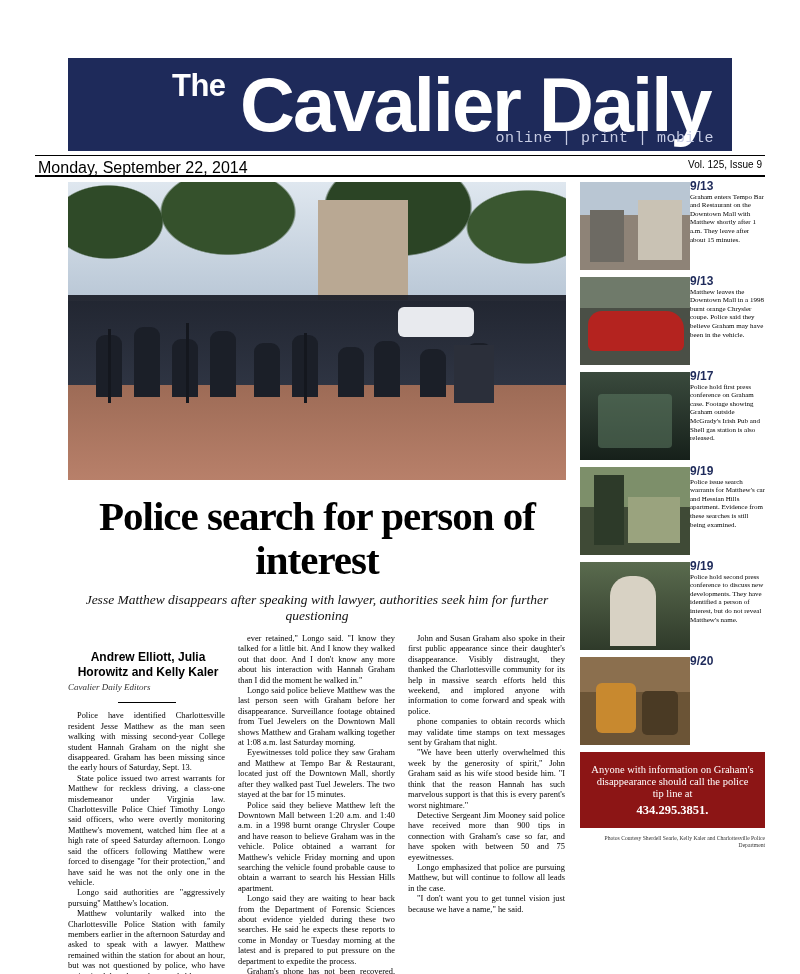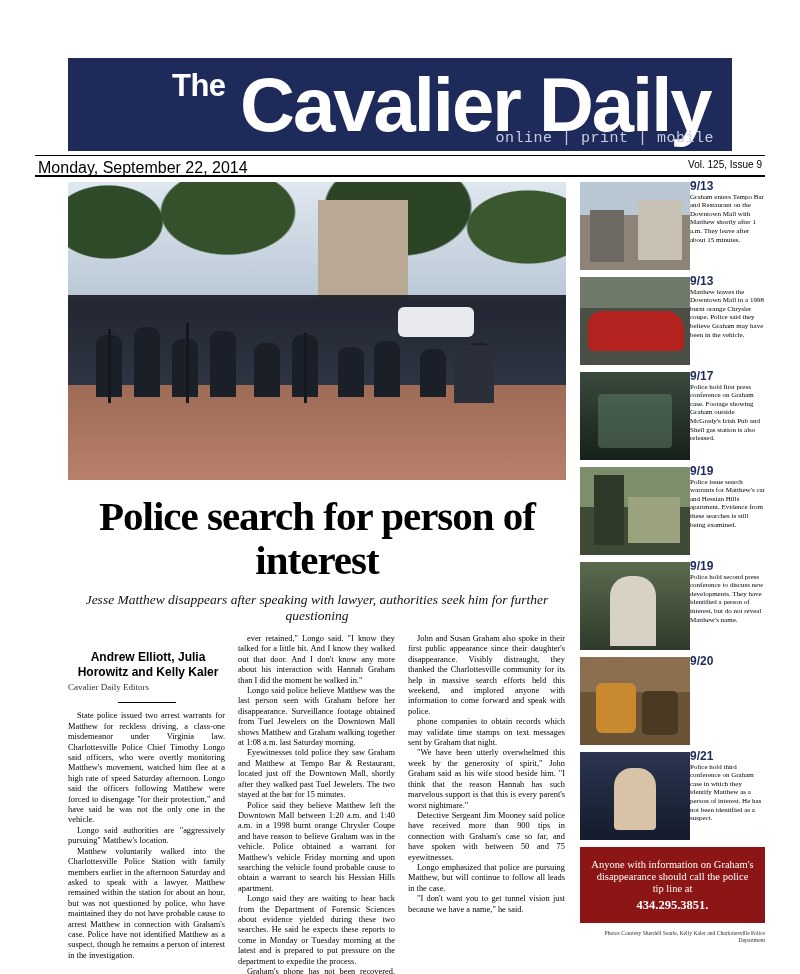--- a/index.html
+++ b/index.html
@@ -160,20 +160,21 @@
     font-size: 12px;
     font-weight: bold;
     line-height: 15px;
     color: #000;
     width: 160px;
     margin-left: 0;
   }
   .byline-role {
     font-weight: normal;
     font-size: 9px;
+    font-style: italic;
     color: #333;
     margin-top: 2px;
   }
 
   
   .body-cols {
     margin-top: 10px;
     display: flex;
     gap: 13px;
   }
@@ -325,20 +326,21 @@
     <div class="deck">Jesse Matthew disappears after speaking with lawyer, authorities seek him for further questioning</div>
 
     <div class="body-cols">
 
       <div class="bcol">
         <div class="byline-wrap">
           <div class="byline">Andrew Elliott, Julia Horowitz and Kelly Kaler</div>
           <div class="byline-role">Cavalier Daily Editors</div>
           <div class="byline-rule"></div>
         </div>
+        <p class="first">Police have identified Charlottesville resident Jesse Matthew as the man seen walking with missing second-year College student Hannah Graham on the night she disappeared. Graham has been missing since the early hours of Saturday, Sept. 13.</p>
         <p>State police issued two arrest warrants for Matthew for reckless driving, a class-one misdemeanor under Virginia law. Charlottesville Police Chief Timothy Longo said officers, who were overtly monitoring Matthew's movement, watched him flee at a high rate of speed Saturday afternoon. Longo said the officers following Matthew were forced to disengage "for their protection," and have said he was not the only one in the vehicle.</p>
         <p>Longo said authorities are "aggressively pursuing" Matthew's location.</p>
         <p>Matthew voluntarily walked into the Charlottesville Police Station with family members earlier in the afternoon Saturday and asked to speak with a lawyer. Matthew remained within the station for about an hour, but was not questioned by police, who have maintained they do not have probable cause to arrest Matthew in connection with Graham's case. Police have not identified Matthew as a suspect, though he remains a person of interest in the investigation.</p>
 
       </div>
 
       <div class="bcol">
         <p>ever retained," Longo said. "I know they talked for a little bit. And I know they walked out that door. And I don't know any more about his interaction with Hannah Graham than I did the moment he walked in."</p>
         <p>Longo said police believe Matthew was the last person seen with Graham before her disappearance. Surveillance footage obtained from Tuel Jewelers on the Downtown Mall shows Matthew and Graham walking together at 1:08 a.m. last Saturday morning.</p>
         <p>Eyewitnesses told police they saw Graham and Matthew at Tempo Bar &amp; Restaurant, located just off the Downtown Mall, shortly after they walked past Tuel Jewelers. The two stayed at the bar for 15 minutes.</p>
@@ -402,27 +404,20 @@
       </div>
     </div>
 
     <div class="rail-item">
       <div class="rail-thumb t6"></div>
       <div class="rail-text">
         <span class="rail-date">9/20</span>
       </div>
     </div>
 
-    <div class="rail-item">
-      <div class="rail-thumb t7"></div>
-      <div class="rail-text">
-        <span class="rail-date">9/21</span>
-        <span>Police hold third conference on Graham case in which they identify Matthew as a person of interest. He has not been identified as a suspect.</span>
-      </div>
-    </div>
 
     <div class="tipbox">
       <span>Anyone with information on Graham's disappearance should call the police tip line at</span>
       <span class="phone">434.295.3851.</span>
     </div>
 
     <div class="photo-credit">Photos Courtesy Sherdell Searle, Kelly Kaler and Charlottesville Police Department</div>
   </div>
 
 </div>

